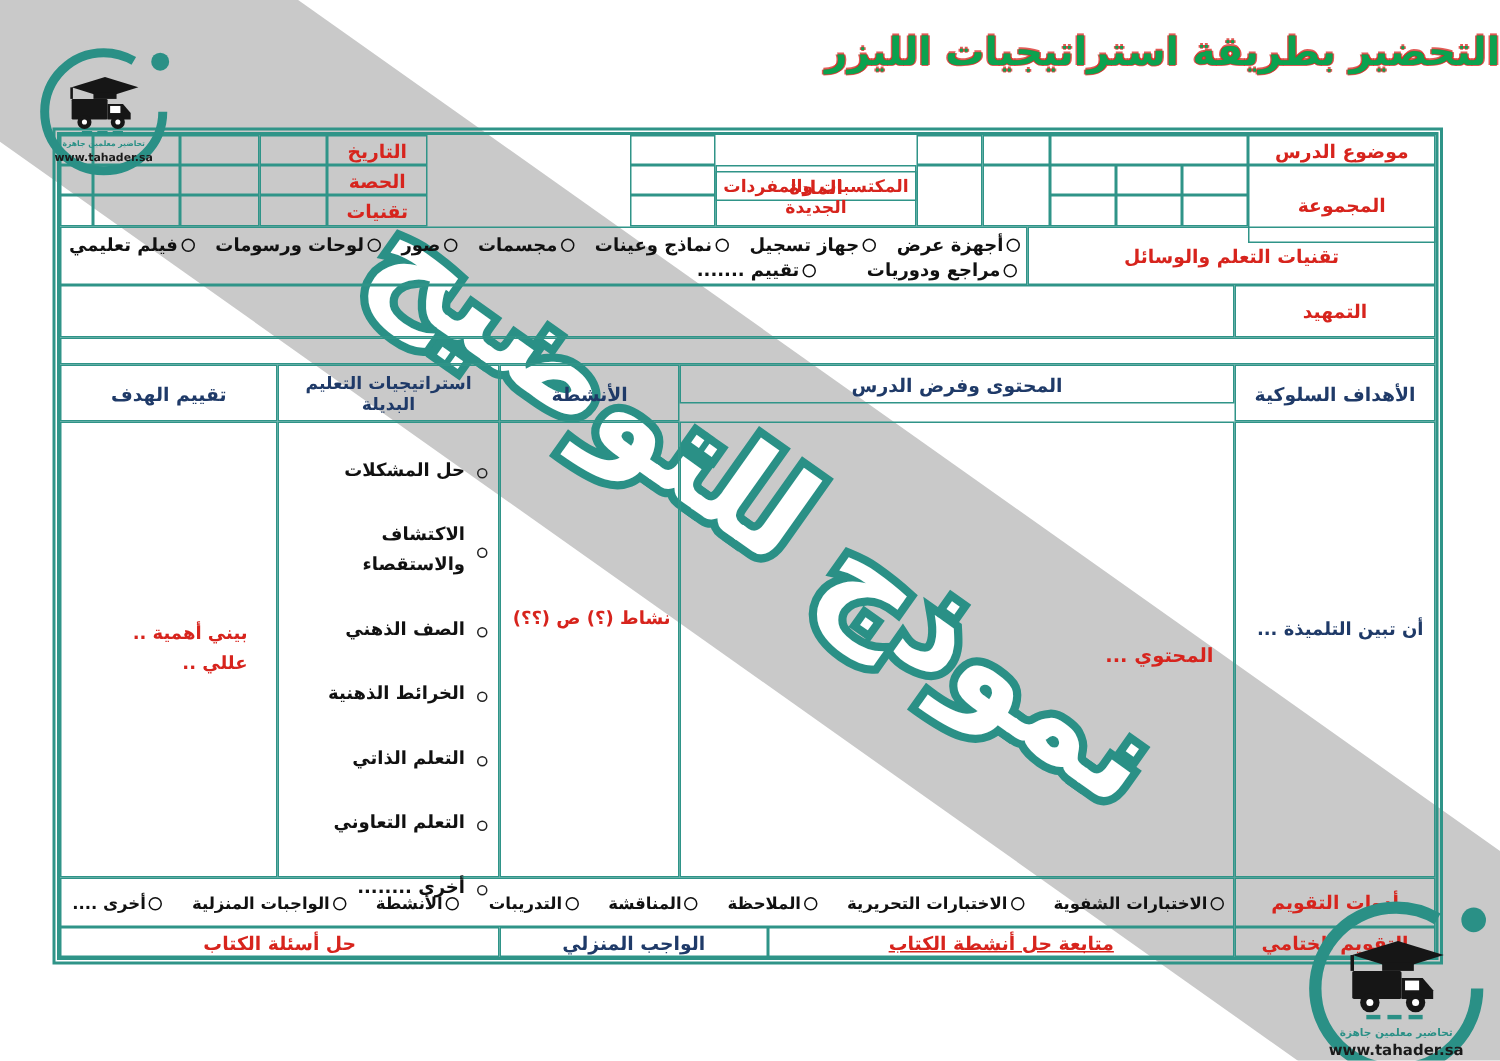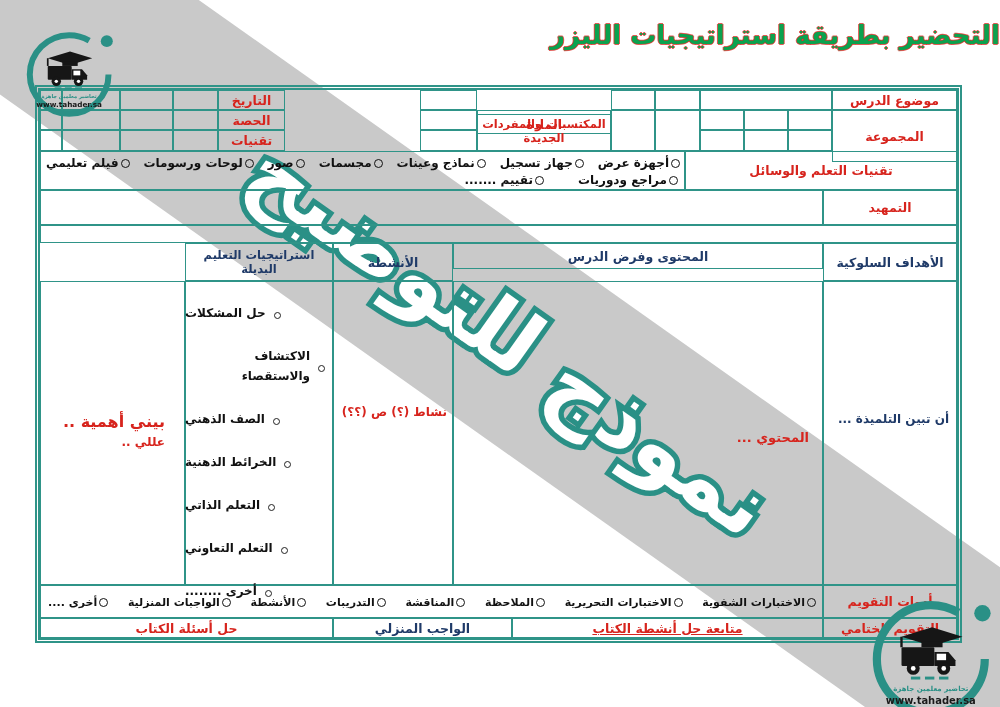--- a/index.html
+++ b/index.html
@@ -36,21 +36,21 @@
     font-size:26px;font-weight:bold;color:var(--green,#0ba24f);letter-spacing:.5px;
     text-shadow:1px 0 rgba(215,36,29,.75),-1px 0 rgba(215,36,29,.75),0 1px rgba(215,36,29,.75),0 -1px rgba(215,36,29,.75);
   }
   
   .optrow{position:absolute;display:flex;direction:rtl;align-items:center;font-weight:bold;color:#111;}
   .between{justify-content:space-between;}
   .opt{display:inline-flex;align-items:center;white-space:nowrap;}
   .circle{display:inline-block;width:9px;height:9px;border:1.3px solid #111;border-radius:50%;margin-left:2px;flex:none;}
   
   .strats{position:absolute;left:145px;top:205px;width:148px;display:flex;flex-direction:column;gap:23px;padding:8px 8px 0 0;direction:rtl;z-index:12;}
-  .strat{display:flex;align-items:center;justify-content:flex-end;font-size:12px;font-weight:bold;color:#111;line-height:20px;}
+  .strat{display:flex;align-items:center;justify-content:flex-start;font-size:12px;font-weight:bold;color:#111;line-height:20px;}
   .dot{display:inline-block;width:7px;height:7px;border:1.2px solid #222;border-radius:50%;margin-left:8px;margin-top:4px;flex:none;}
   .sample{position:absolute;font-weight:bold;direction:rtl;text-align:right;z-index:12;}
   .logo{position:absolute;z-index:40;}
   .band, .sheet, .title{pointer-events:auto;}
 </style>
 </head>
 <body>
 
 <div class="band">
   <div class="wm">
@@ -143,31 +143,32 @@
     </div>
 
   <div class="cell lbl red t12" style="left:783px;top:100px;width:134px;height:35px;">التمهيد</div>
   <div class="cell" style="left:0;top:100px;width:783px;height:35px;"></div>
   <div class="cell" style="left:0;top:135px;width:917px;height:18px;"></div>
 
   <div class="cell lbl navy t12" style="left:783px;top:153px;width:134px;height:38px;">الأهداف السلوكية</div>
   <div class="cell lbl navy t12" style="left:413px;top:153px;width:370px;height:26px;">المحتوى وفرض الدرس</div>
   <div class="cell lbl navy t12" style="left:293px;top:153px;width:120px;height:38px;">الأنشطة</div>
   <div class="cell lbl navy t11" style="left:145px;top:153px;width:148px;height:38px;padding:0 6px;">استراتيجيات التعليم البديلة</div>
+  <div class="cell lbl navy t12" style="left:0;top:153px;width:145px;height:38px;">تقييم الهدف</div>
 
   <div class="cell" style="left:783px;top:191px;width:134px;height:304px;"></div>
   <div class="cell" style="left:413px;top:191px;width:370px;height:304px;"></div>
   <div class="cell" style="left:293px;top:191px;width:120px;height:304px;"></div>
   <div class="cell" style="left:145px;top:191px;width:148px;height:304px;"></div>
   <div class="cell" style="left:0;top:191px;width:145px;height:304px;"></div>
 
   <div class="sample navy" style="left:783px;top:322px;width:126px;font-size:12px;">أن تبين التلميذة ...</div>
   <div class="sample red" style="left:413px;top:340px;width:356px;font-size:13px;">المحتوي ...</div>
   <div class="sample red" style="left:293px;top:315px;width:114px;font-size:12px;">نشاط (؟) ص (؟؟)</div>
-  <div class="sample red" style="left:0;top:322px;width:125px;font-size:16px;line-height:20px;text-align:right;">بيني أهمية ..</div>
+  <div class="sample red" style="left:0;top:322px;width:125px;font-size:12px;line-height:20px;text-align:right;">بيني أهمية ..</div>
   <div class="sample red" style="left:0;top:342px;width:125px;font-size:12px;line-height:20px;">عللي ..</div>
 
   <div class="strats">
       <div class="strat">
         <span class="dot"></span>
         <span>حل المشكلات</span>
       </div>
       <div class="strat">
         <span class="dot"></span>
         <span>الاكتشاف والاستقصاء</span>

